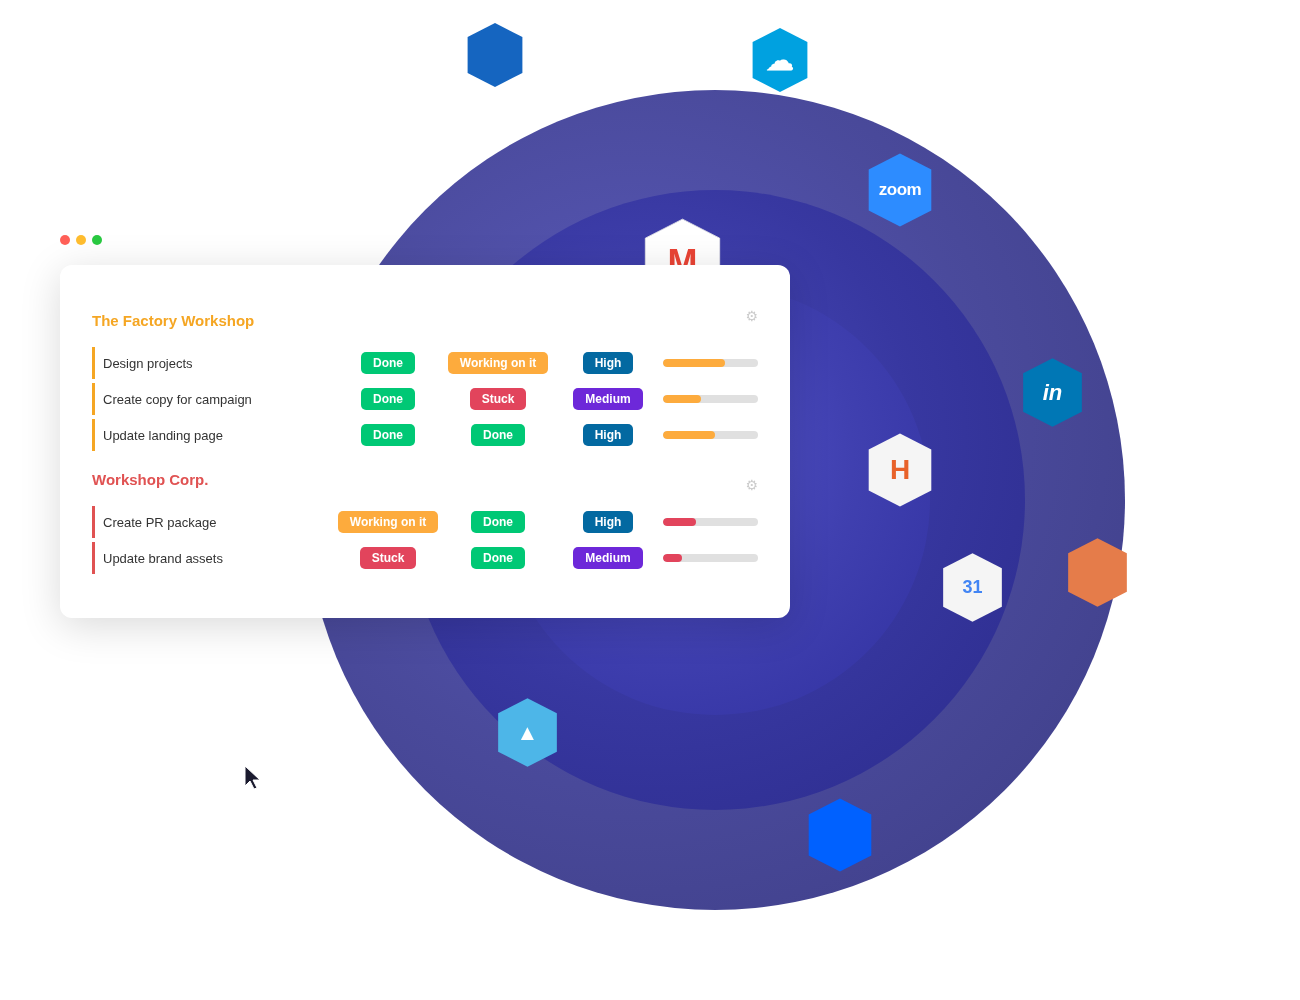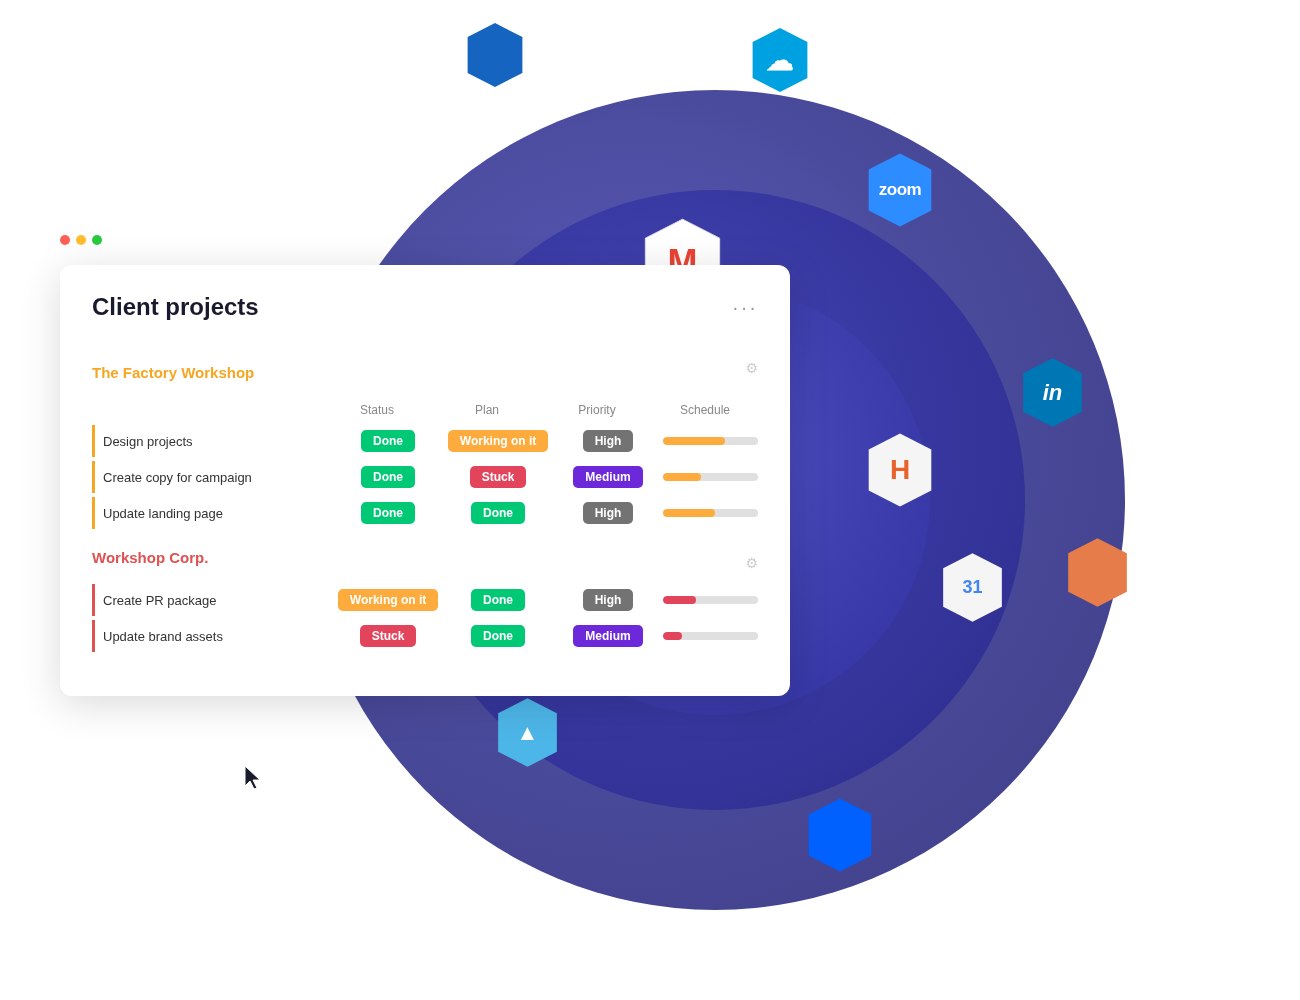--- a/index.html
+++ b/index.html
@@ -255,21 +255,21 @@
       border-radius: 5px;
       font-size: 12px;
       font-weight: 600;
       color: white;
       margin: 0 auto;
     }
 
     .badge-done { background: #00c875; }
     .badge-working { background: #fdab3d; }
     .badge-stuck { background: #e2445c; }
-    .badge-high { background: #737373; }
+    .badge-high { background: #0369a1; }
     .badge-medium { background: #6d28d9; }
 
     .progress-bar-container {
       display: flex;
       align-items: center;
       gap: 4px;
     }
 
     .progress-track {
       height: 8px;
@@ -415,38 +415,27 @@
 </div>
 
 <div class="ui-card">
 
   <div class="browser-dots">
     <div class="dot dot-red"></div>
     <div class="dot dot-yellow"></div>
     <div class="dot dot-green"></div>
   </div>
 
-  <div class="card-header">
-    <h1 class="card-title">Client projects</h1>
-    <span class="card-more">···</span>
-  </div>
 
   <div>
     <div style="display:flex;justify-content:space-between;align-items:center;margin-bottom:8px;">
       <div class="section-title orange">The Factory Workshop</div>
       <div style="color:#ccc;font-size:14px;">⚙</div>
     </div>
 
-    <div class="table-header">
-      <span></span>
-      <span>Status</span>
-      <span>Plan</span>
-      <span>Priority</span>
-      <span>Schedule</span>
-    </div>
 
     <div class="table-row">
       <span class="row-name">Design projects</span>
       <div class="cell-center">
         <span class="badge badge-done">Done</span>
       </div>
       <div class="cell-center">
         <span class="badge badge-working">Working on it</span>
       </div>
       <div class="cell-center">

